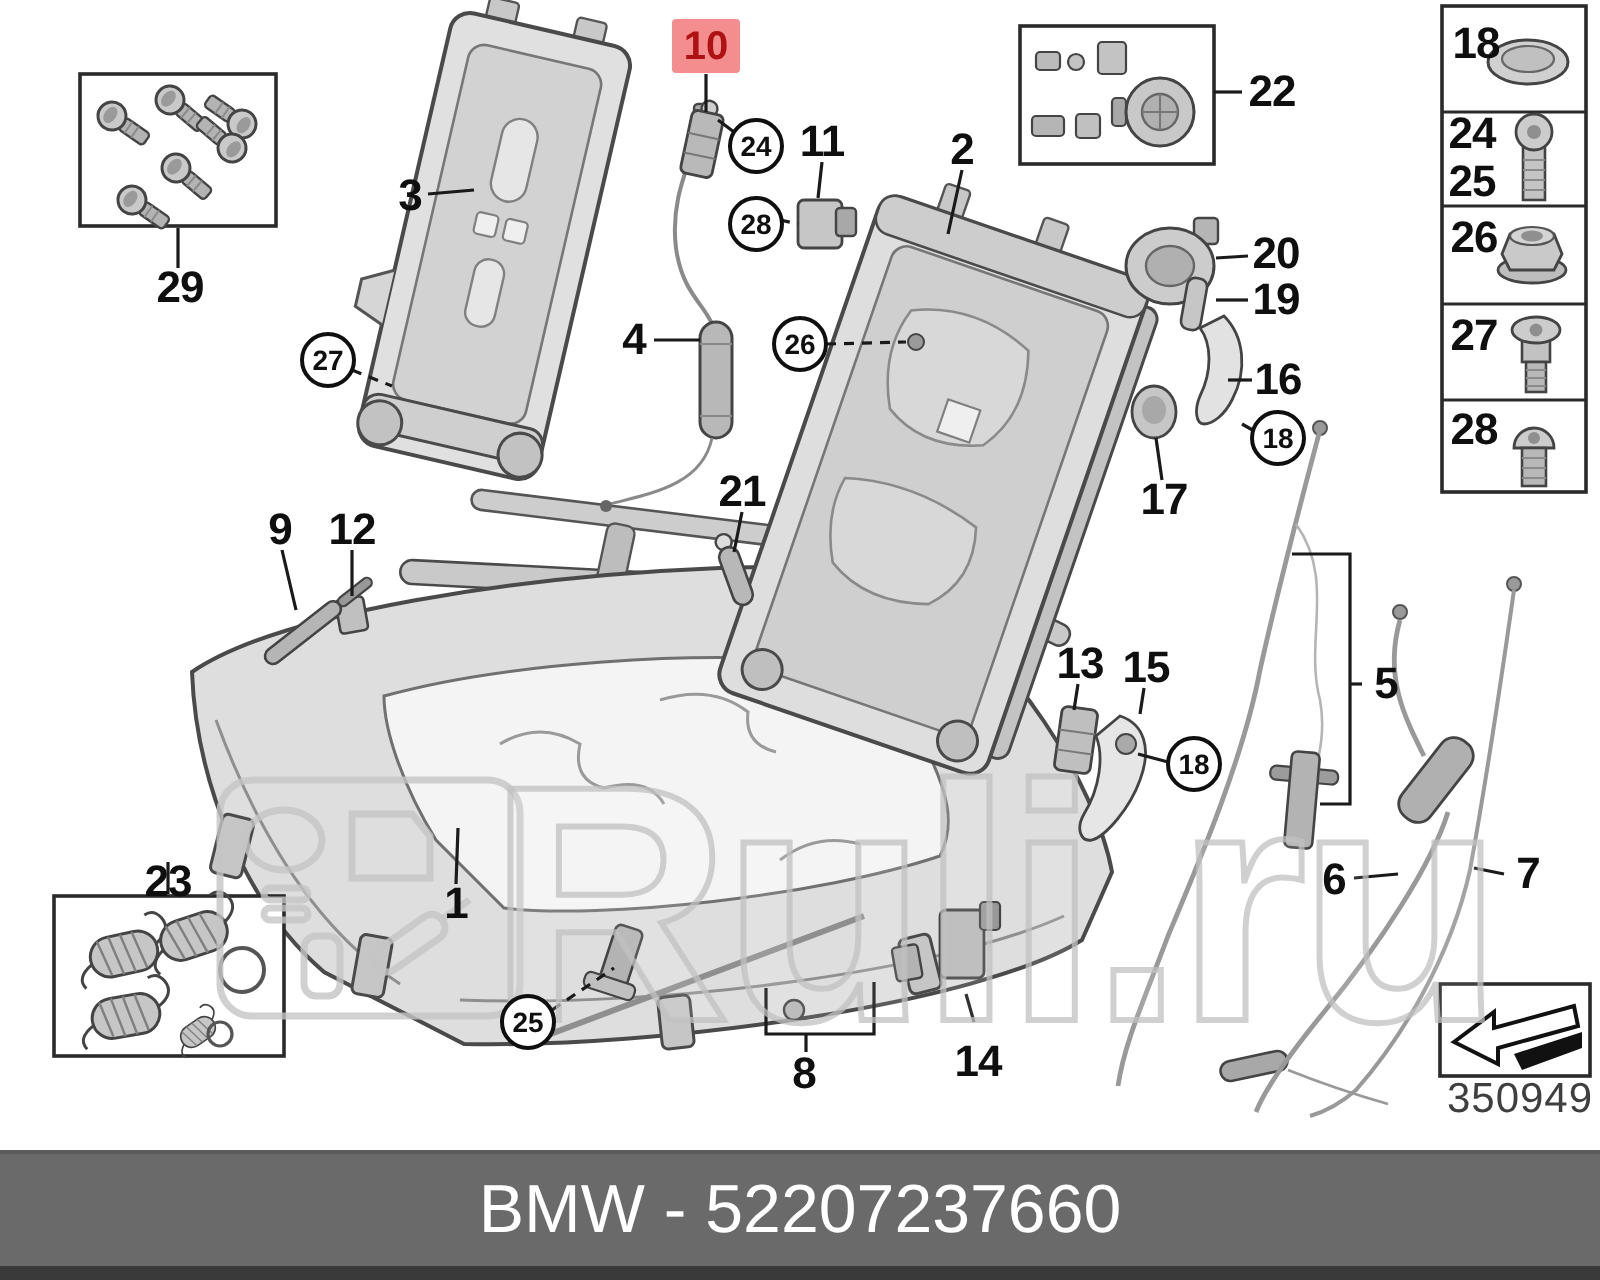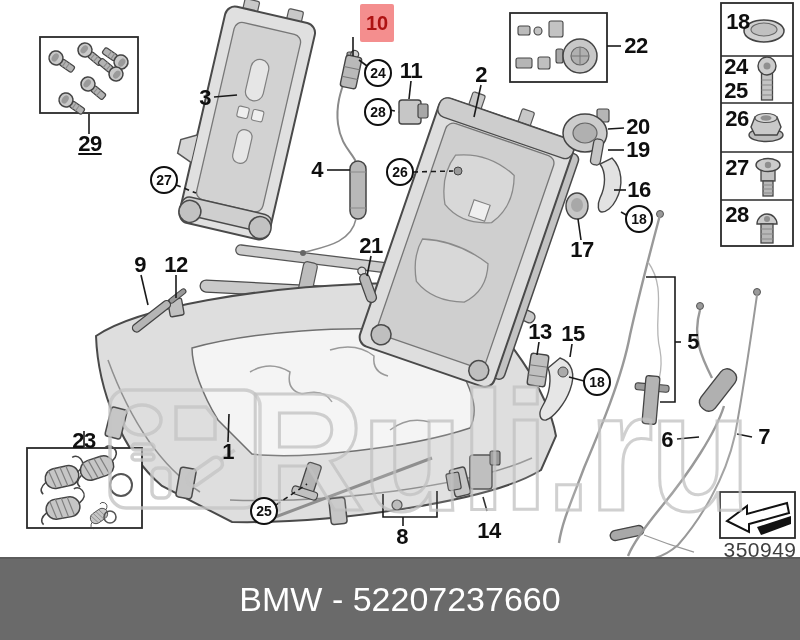--- a/index.html
+++ b/index.html
@@ -6,27 +6,27 @@
   #canvas{position:relative;width:800px;height:640px;background:#ffffff;overflow:hidden;
           font-family:"Liberation Sans",sans-serif;}
   #diagram-svg{position:absolute;left:0;top:0;z-index:1;}
   #watermark-svg{position:absolute;left:0;top:0;z-index:2;pointer-events:none;}
   #callout-layer{position:absolute;left:0;top:0;width:800px;height:561px;z-index:3;}
   .co{position:absolute;transform:translate(-50%,-50%);font-weight:bold;color:#0f0f0f;
       white-space:nowrap;line-height:1;}
   .plain{font-size:22px;letter-spacing:-0.5px;}
   .circled{width:24px;height:24px;border:2.2px solid #0f0f0f;border-radius:50%;background:#fff;
       font-size:14px;display:flex;align-items:center;justify-content:center;}
-  .highlighted{width:34px;height:38px;background:#f48e8e;color:#ae1212;font-size:20px;
-      display:flex;align-items:center;justify-content:center;border-radius:2px;margin-left:24px;}
+  .highlighted{width:34px;height:27px;background:#f48e8e;color:#ae1212;font-size:20px;
+      display:flex;align-items:center;justify-content:center;border-radius:2px;}
   #sheet-number{position:absolute;left:760px;top:550px;transform:translate(-50%,-50%);
       font-size:21px;color:#3f3f3f;z-index:3;letter-spacing:0.5px;}
-  #footer{position:absolute;left:0;bottom:0;width:800px;height:83px;z-index:4;
+  #footer{position:absolute;left:0;bottom:0;width:800px;height:65px;z-index:4;
       background:#6a6a6a;border-top:2px solid #5c5c5c;box-sizing:border-box;
-      display:flex;flex-direction:row;}
+      display:flex;flex-direction:column;}
   #footer .footer-main{flex:1;display:flex;align-items:center;justify-content:center;gap:30px;
       color:#ffffff;font-size:34px;font-weight:400;}
   #footer .footer-strip{height:7px;background:#3a3a3a;}
 </style>
 </head>
 <body>
 
 <div id="canvas">
 
   <svg id="diagram-svg" width="800" height="640">
@@ -319,21 +319,21 @@
         <rect x="185" y="465" width="40" height="13" rx="6"></rect>
         <line x1="225" y1="471" x2="242" y2="471"></line>
       </g>
       <rect x="152" y="468" width="18" height="30" rx="6"></rect>
     </g>
     <text x="244" y="510" font-family="Liberation Sans, sans-serif" font-weight="bold" font-size="168" letter-spacing="-4" fill="rgba(255,255,255,0.10)" stroke="#c0c0c0" stroke-opacity="0.75" stroke-width="3">Ruli.ru</text>
   </svg>
 
   <div id="callout-layer">
       <div class="co plain" style="left: 205px; top: 98px;">3</div>
-      <div class="co plain" style="left: 90px; top: 144px; text-decoration: underline;">29</div>
+      <div class="co plain" style="left: 90px; top: 144px;">29</div>
       <div class="co circled" style="left: 164px; top: 180px;">27</div>
       <div class="co plain" style="left: 140px; top: 265px;">9</div>
       <div class="co plain" style="left: 176px; top: 265px;">12</div>
       <div class="co plain" style="left: 84px; top: 421px; margin-top: 20px;">23</div>
       <div class="co plain" style="left: 228px; top: 452px;">1</div>
       <div class="co circled" style="left: 264px; top: 511px;">25</div>
       <div class="co highlighted" style="left: 353px; top: 23px;">10</div>
       <div class="co circled" style="left: 378px; top: 73px;">24</div>
       <div class="co circled" style="left: 378px; top: 112px;">28</div>
       <div class="co plain" style="left: 411px; top: 71px;">11</div>

